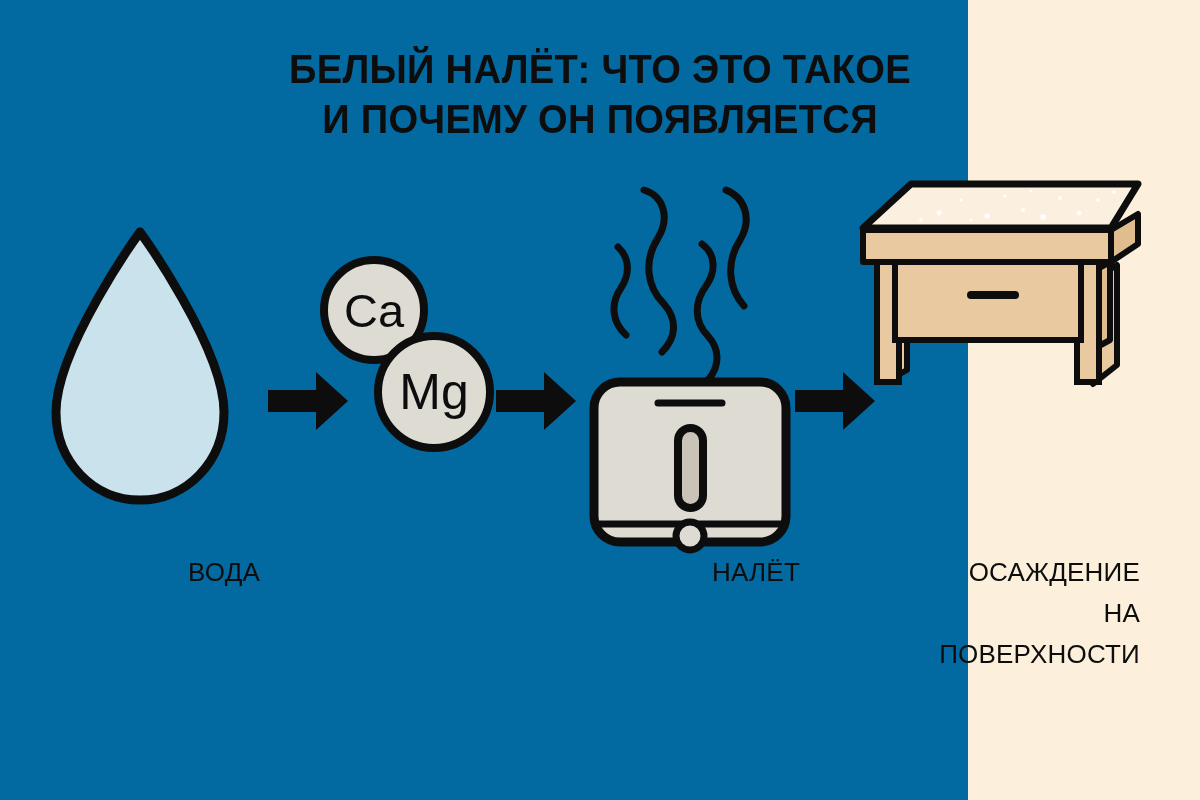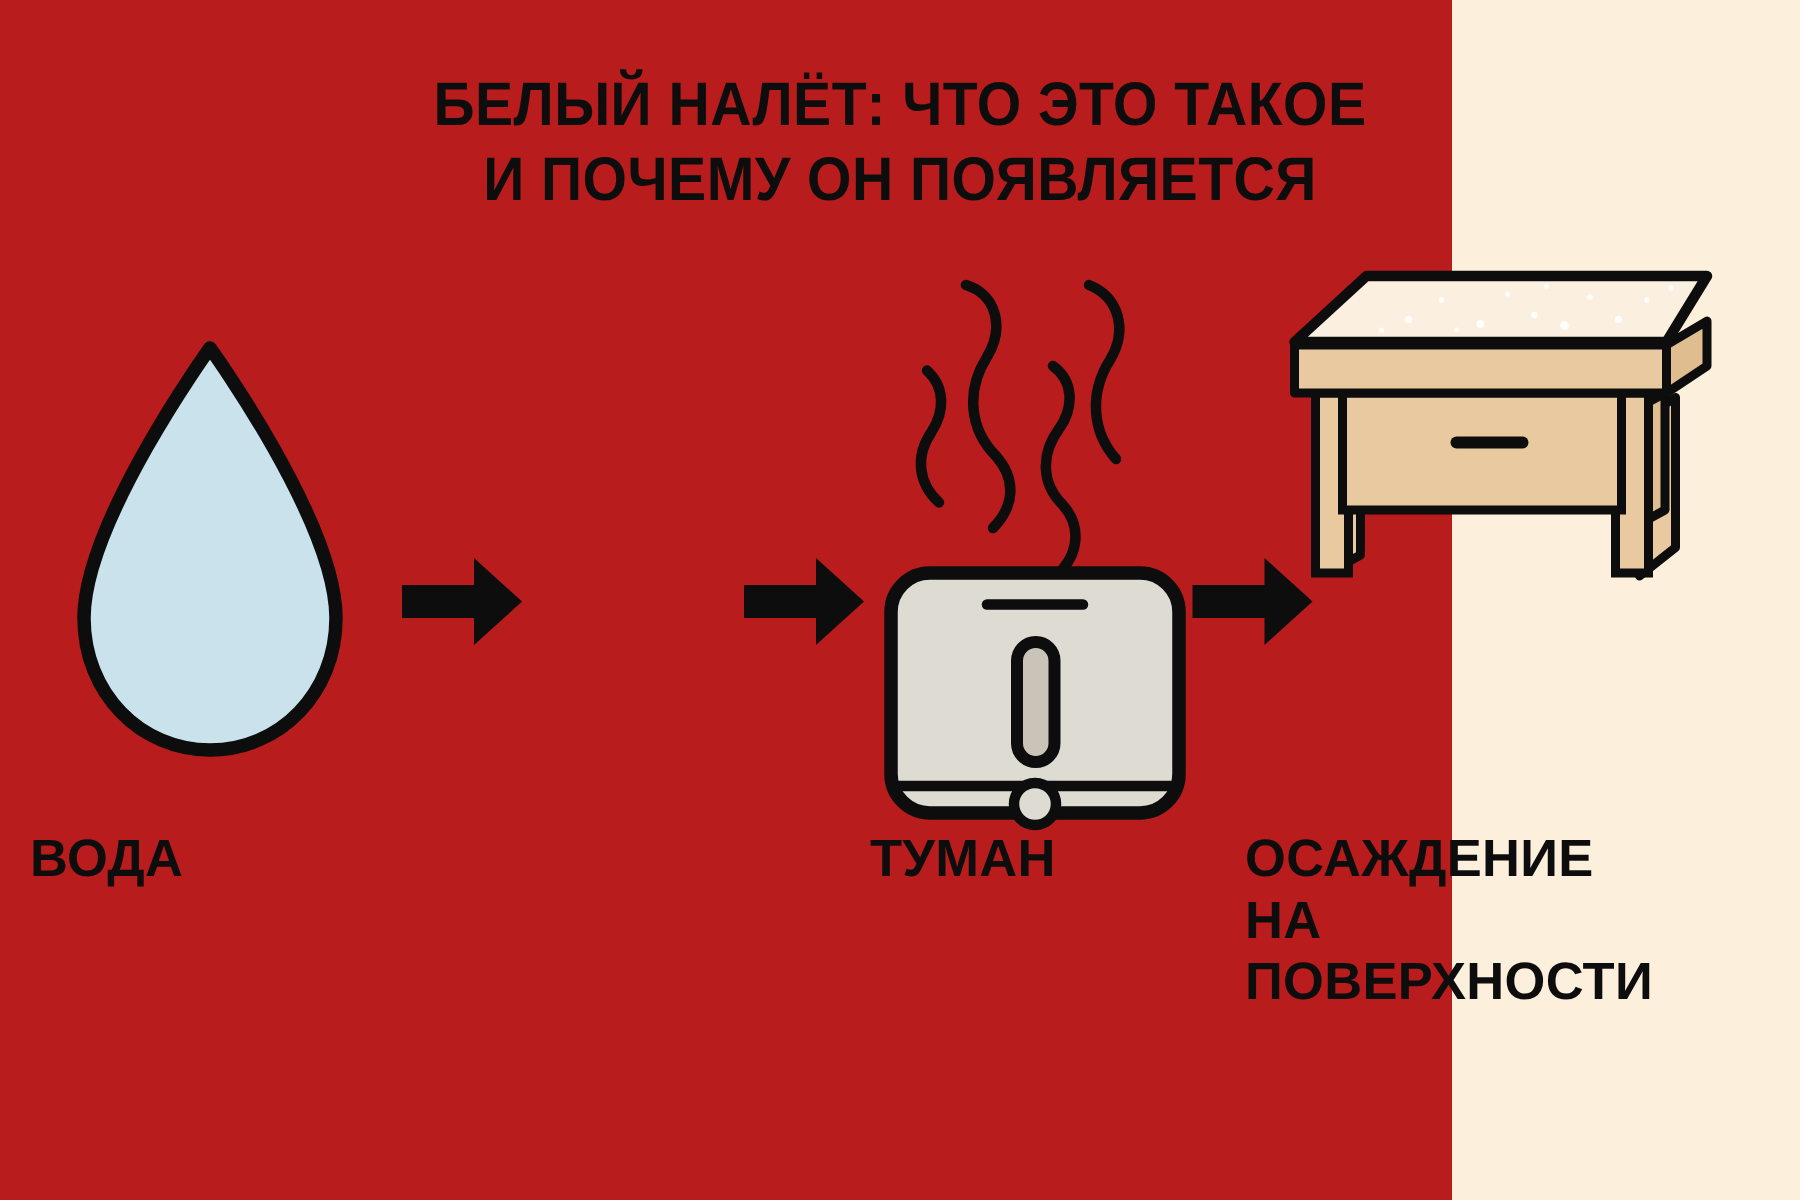--- a/index.html
+++ b/index.html
@@ -14,21 +14,21 @@
   body {
     background: #fcefdb;
     font-family: "Liberation Sans", sans-serif;
     position: relative;
   }
 
   .canvas {
     position: relative;
     width: 968px;
     height: 800px;
-    background: #b91c1c;
+    background: #0369a1;
   }
 
   
   .title {
     position: absolute;
     top: 44px;
     left: 0;
     width: 1200px;
     text-align: center;
     color: #0d0d0d;
@@ -79,25 +79,25 @@
     width: 80px;
     height: 62px;
   }
   #arrow-1 { left: 268px; }
   #arrow-2 { left: 496px; }
   #arrow-3 { left: 795px; }
 
   
   .label {
     position: absolute;
-    text-align: left;
+    text-align: right;
     color: #0d0d0d;
     font-family: "Liberation Sans Narrow", "Liberation Sans", sans-serif;
-    font-weight: 700;
-    font-size: 35px;
+    font-weight: 400;
+    font-size: 26px;
     line-height: 41px;
     letter-spacing: 0.2px;
     white-space: pre-line;
   }
   #label-water    { top: 552px; left: 20px;  width: 240px; }
   #label-minerals { top: 552px; left: 272px; width: 275px; }
   #label-mist     { top: 552px; left: 580px; width: 220px; }
   #label-surface  { top: 552px; left: 830px; width: 310px; }
 
   svg { display: block; overflow: visible; }
@@ -117,20 +117,34 @@
     <div class="stage" id="stage-water">
       <svg class="stage-art" viewBox="0 0 240 380" xmlns="http://www.w3.org/2000/svg">
         <path d="M120 62
                  C120 62 36 178 36 242
                  C36 292 73.5 330 120 330
                  C166.5 330 204 292 204 242
                  C204 178 120 62 120 62 Z" fill="#c9e2ec" stroke="#0d0d0d" stroke-width="9" stroke-linejoin="round"></path>
       </svg>
     </div>
 
+    <div class="stage" id="stage-minerals">
+      <svg class="stage-art" viewBox="0 0 210 380" xmlns="http://www.w3.org/2000/svg">
+
+        <g>
+          <circle cx="74" cy="140" r="50" fill="#dedbd2" stroke="#0d0d0d" stroke-width="8"></circle>
+          <text x="74" y="140" fill="#0d0d0d" font-family="Liberation Sans, sans-serif" font-size="47" text-anchor="middle" dominant-baseline="central">Ca</text>
+        </g>
+
+        <g>
+          <circle cx="134" cy="222" r="56" fill="#dedbd2" stroke="#0d0d0d" stroke-width="8"></circle>
+          <text x="134" y="222" fill="#0d0d0d" font-family="Liberation Sans, sans-serif" font-size="50" text-anchor="middle" dominant-baseline="central">Mg</text>
+        </g>
+      </svg>
+    </div>
 
     <div class="stage" id="stage-mist">
       <svg class="stage-art" viewBox="0 0 220 380" xmlns="http://www.w3.org/2000/svg">
 
         <g fill="none" stroke="#0d0d0d" stroke-width="7" stroke-linecap="round">
           <path d="M38 77 C50 88 50 104 41 118 C30 134 32 152 46 165"></path>
           <path d="M64 20 C84 26 90 48 78 68 C64 90 66 116 84 134
                    C98 150 96 168 82 182"></path>
           <path d="M122 74 C136 84 136 102 126 116 C114 132 114 152 128 166
                    C140 179 140 196 128 210"></path>
@@ -201,18 +215,18 @@
       <path d="M0 20 L48 20 L48 2 L80 31 L48 60 L48 42 L0 42 Z" fill="#0d0d0d"></path>
     </svg>
   </div>
   <div class="arrow" id="arrow-3">
     <svg viewBox="0 0 80 62" xmlns="http://www.w3.org/2000/svg">
       <path d="M0 20 L48 20 L48 2 L80 31 L48 60 L48 42 L0 42 Z" fill="#0d0d0d"></path>
     </svg>
   </div>
 
   <div class="label" id="label-water">ВОДА</div>
-  <div class="label" id="label-mist">ТУМАН</div>
+  <div class="label" id="label-mist">НАЛЁТ</div>
   <div class="label" id="label-surface">ОСАЖДЕНИЕ
 НА
 ПОВЕРХНОСТИ</div>
 
 </div>
 
 </body></html>

